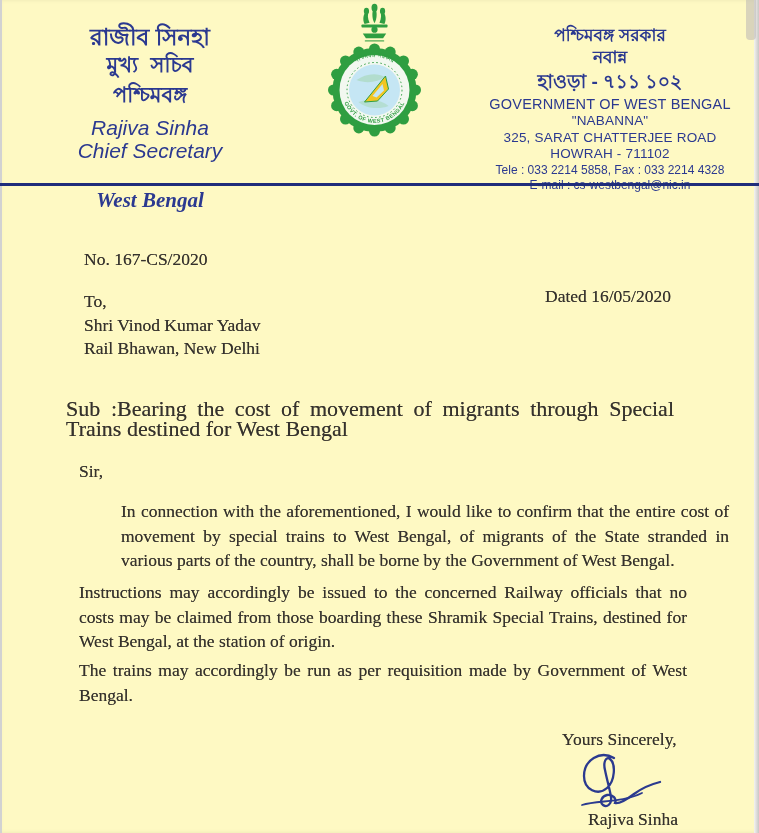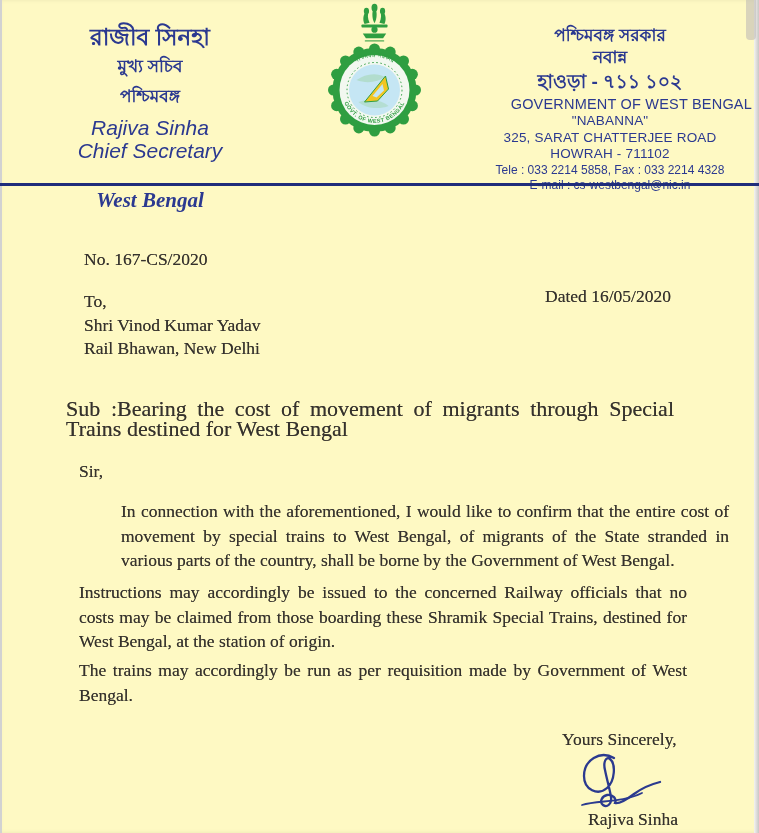--- a/index.html
+++ b/index.html
@@ -8,32 +8,32 @@
     font-family:"Liberation Serif",serif;color:#35322d;overflow:hidden;
     box-shadow:inset 0 0 4px rgba(0,0,0,.08);
   }
   .edge-l{position:absolute;left:0;top:0;width:2px;height:833px;background:#d2d2d2;}
   .edge-r{position:absolute;right:0;top:0;width:5px;height:833px;background:linear-gradient(to right,#f4f3f1,#c9c7c4);}
   .corner-tr{position:absolute;right:3px;top:0;width:10px;height:40px;background:#b9b7b4;opacity:.55;border-radius:0 0 4px 4px;}
 
   
   .lh-left{position:absolute;left:38px;top:22px;width:224px;text-align:center;color:#2b3990;}
   .bn1{font-family:"Liberation Sans",sans-serif;font-weight:bold;font-size:23px;line-height:30px;}
-  .bn2{font-family:Liberation Sans, sans-serif;font-weight:bold;font-size:17px;line-height:30px;}
+  .bn2{font-family:Liberation Mono, monospace;font-weight:bold;font-size:21px;line-height:30px;}
   .en-name{font-family:"Liberation Sans",sans-serif;font-style:italic;font-size:21px;line-height:23px;margin-top:4px;}
   .en-title{font-family:"Liberation Sans",sans-serif;font-style:italic;font-size:21px;line-height:23px;}
   .en-state{font-family:"Liberation Serif",serif;font-weight:bold;font-style:italic;font-size:21px;line-height:24px;margin-top:26px;}
 
   .lh-emblem{position:absolute;left:317px;top:2px;width:115px;height:135px;}
 
   .lh-right{position:absolute;left:468px;top:24px;width:284px;text-align:center;color:#2b3990;font-family:"Liberation Sans",sans-serif;}
   .rbn1{font-weight:bold;font-size:17px;line-height:23px;}
   .rbn2{font-weight:bold;font-size:17px;line-height:22px;}
   .rbn3{font-weight:bold;font-size:19px;line-height:25px;}
-  .rgov{font-size:14.5px;line-height:17px;letter-spacing:.2px;margin-top:2px;text-align:right;}
+  .rgov{font-size:14.5px;line-height:17px;letter-spacing:.2px;margin-top:2px;}
   .rsm {font-size:13.5px;line-height:16.5px;letter-spacing:.2px;}
   .rxs {font-size:12px;line-height:15px;}
 
   .rule{position:absolute;left:0;top:183px;width:759px;height:3px;background:#1f2d7b;}
 
   
   .ref-no{position:absolute;left:84px;top:249px;font-size:17.5px;}
   .date{position:absolute;left:545px;top:254px;font-size:17.5px;margin-top:32px;}
   .recipient{position:absolute;left:84px;top:290px;font-size:17.5px;line-height:23.5px;}
   .subject{position:absolute;left:66px;top:399px;width:608px;font-size:22px;line-height:20px;text-align:justify;}

